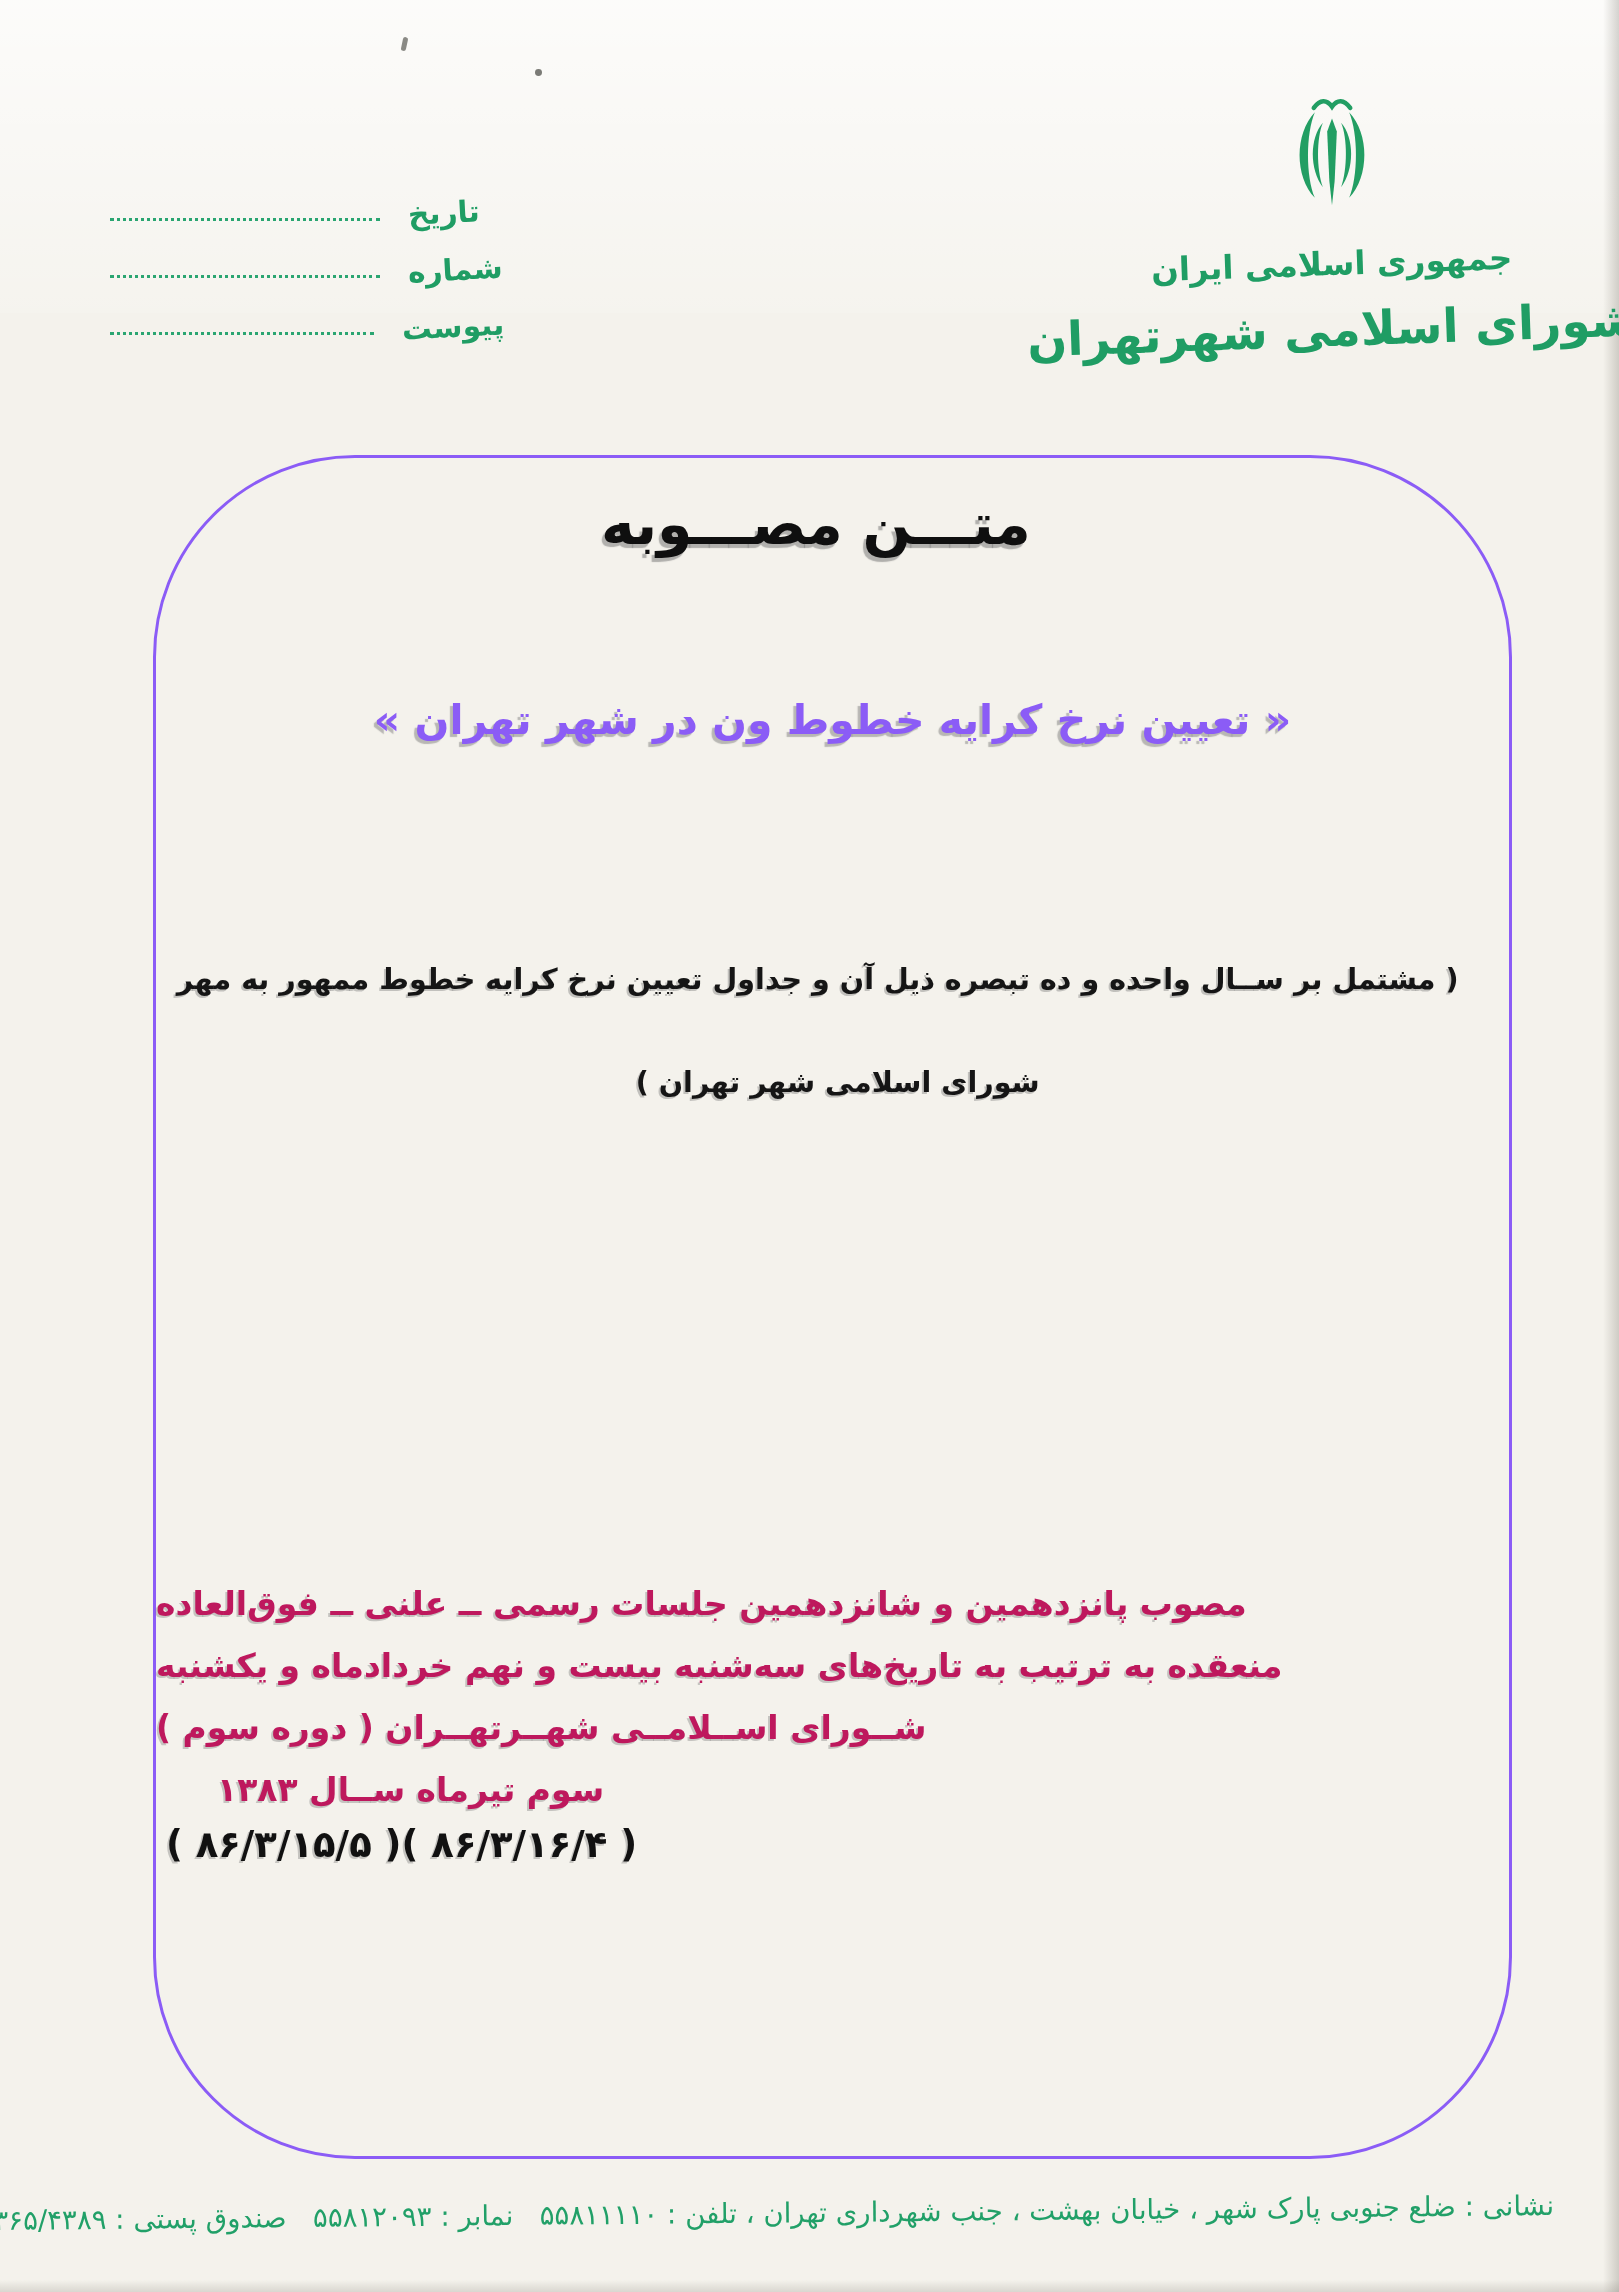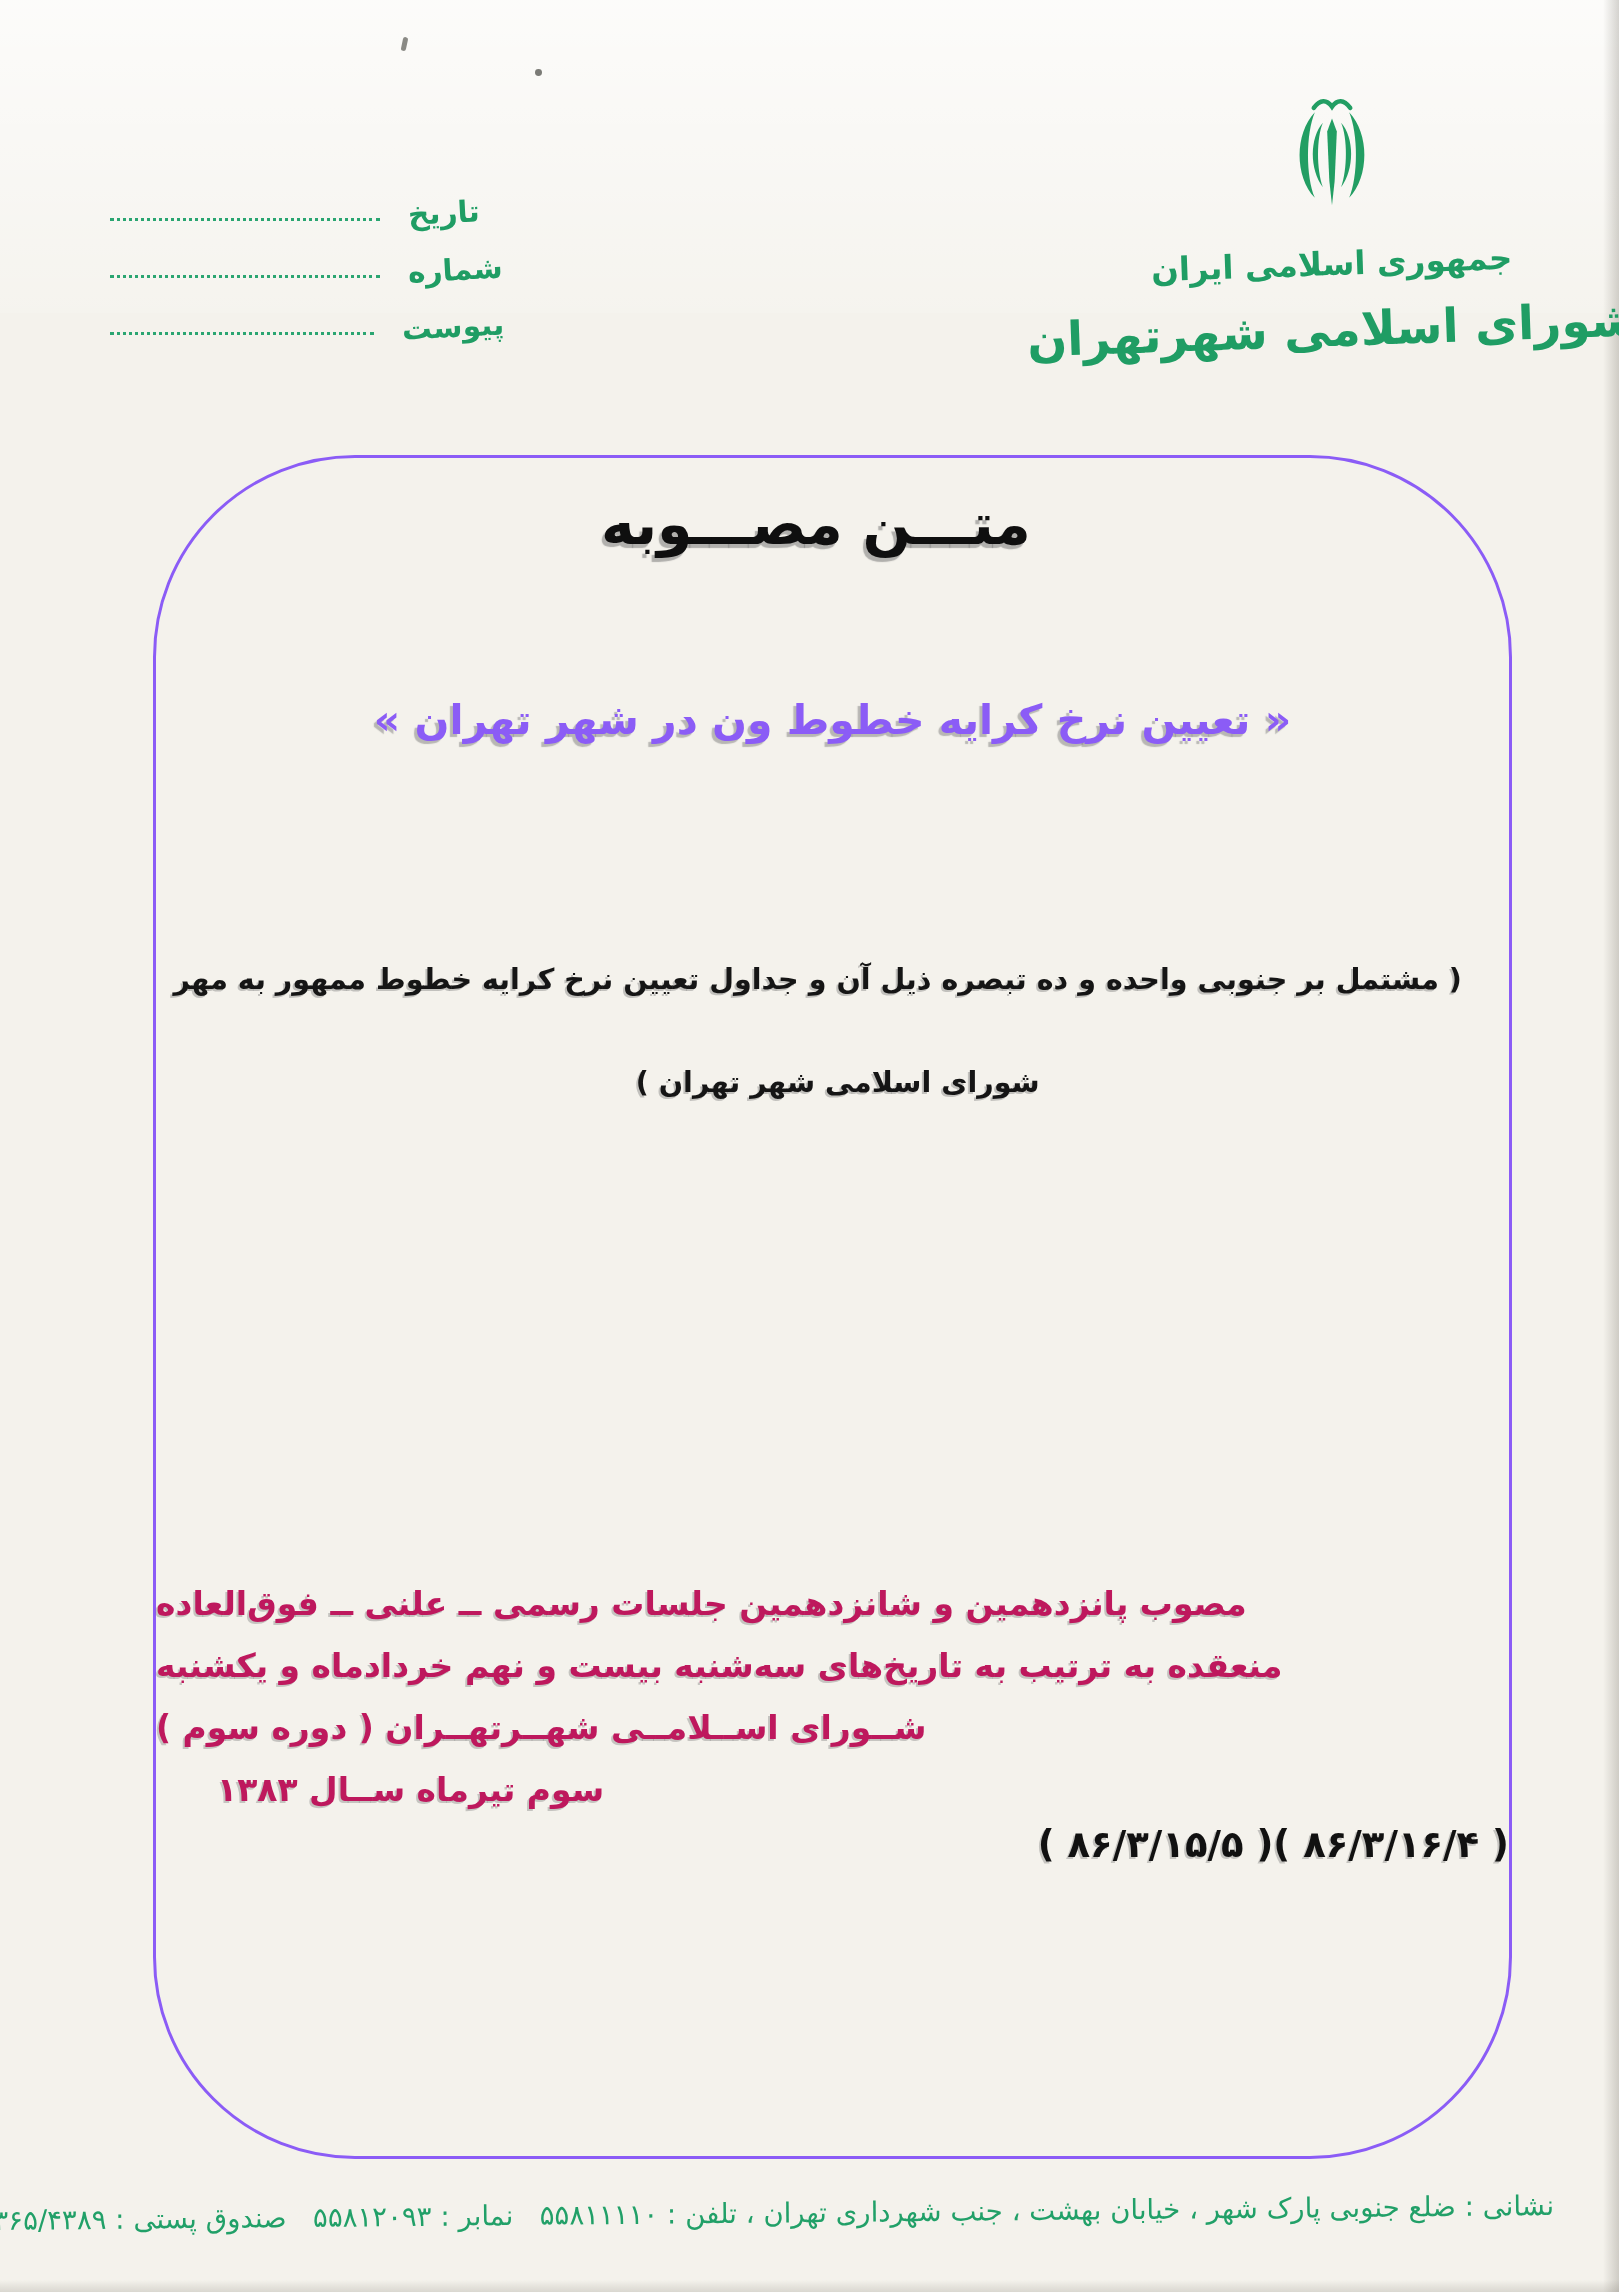--- a/index.html
+++ b/index.html
@@ -69,21 +69,21 @@
     position:absolute; top:1115px; left:0; right:0; padding-right:148px;
     text-align:left; font-size:33px; font-weight:bold; color:#be185d;
   }
   .approval-line {
     line-height:62px; white-space:nowrap;
     text-shadow:-2px 2px 0 rgba(120,120,120,0.38);
   }
   .approval-line:nth-child(4) { position:relative; left:61px; }
   .session-dates {
     position:absolute; top:1365px; left:0; right:0; padding-left:9.9px;
-    direction:ltr; text-align:right; white-space:nowrap;
+    direction:ltr; text-align:left; white-space:nowrap;
     font-size:37px; font-weight:bold; color:#111111;
     text-shadow:-2px 2px 0 rgba(120,120,120,0.38);
   }
 
   
   .footer {
     position:absolute; top:2189px; left:69px; right:65px;
     text-align:center; white-space:nowrap;
     font-size:27.6px; color:#21a068;
     transform:rotate(-0.55deg); transform-origin:right center;
@@ -124,21 +124,21 @@
       <path d="M58.5 26 C71 40 71 70 58.5 86 C64.5 70 64.5 40 58.5 26 Z" fill="#229e63"></path>
       <path d="M66 16 C85 36 85 76 66 96 C74.5 76 74.5 36 66 16 Z" fill="#229e63"></path>
     </svg>
     <div class="republic">جمهوری اسلامی ایران</div>
     <div class="council">شورای اسلامی شهرتهران</div>
   </div>
 
   <div class="box">
     <div class="box-title">متـــن مصـــوبه</div>
     <div class="box-subject">« تعیین نرخ کرایه خطوط ون در شهر تهران »</div>
-    <div class="box-desc1">( مشتمل بر  جنوبی واحده و ده تبصره ذیل آن و جداول تعیین نرخ کرایه خطوط ممهور به مهر</div>
+    <div class="box-desc1">( مشتمل بر  ســال واحده و ده تبصره ذیل آن و جداول تعیین نرخ کرایه خطوط ممهور به مهر</div>
     <div class="box-desc2">شورای اسلامی شهر تهران )</div>
 
     <div class="approval">
       <div class="approval-line">مصوب  پانزدهمین و شانزدهمین جلسات رسمی ــ علنی ــ فوق‌العاده</div>
       <div class="approval-line">منعقده به ترتیب به تاریخ‌های سه‌شنبه بیست و نهم خردادماه  و یکشنبه</div>
       <div class="approval-line">شــورای اســلامــی شهــرتهــران ( دوره سوم )</div>
       <div class="approval-line">سوم تیرماه ســال ۱۳۸۳</div>
     </div>
     <div class="session-dates" dir="ltr">( ۸۶/۳/۱۵/۵ )( ۸۶/۳/۱۶/۴ )</div>
   </div>

